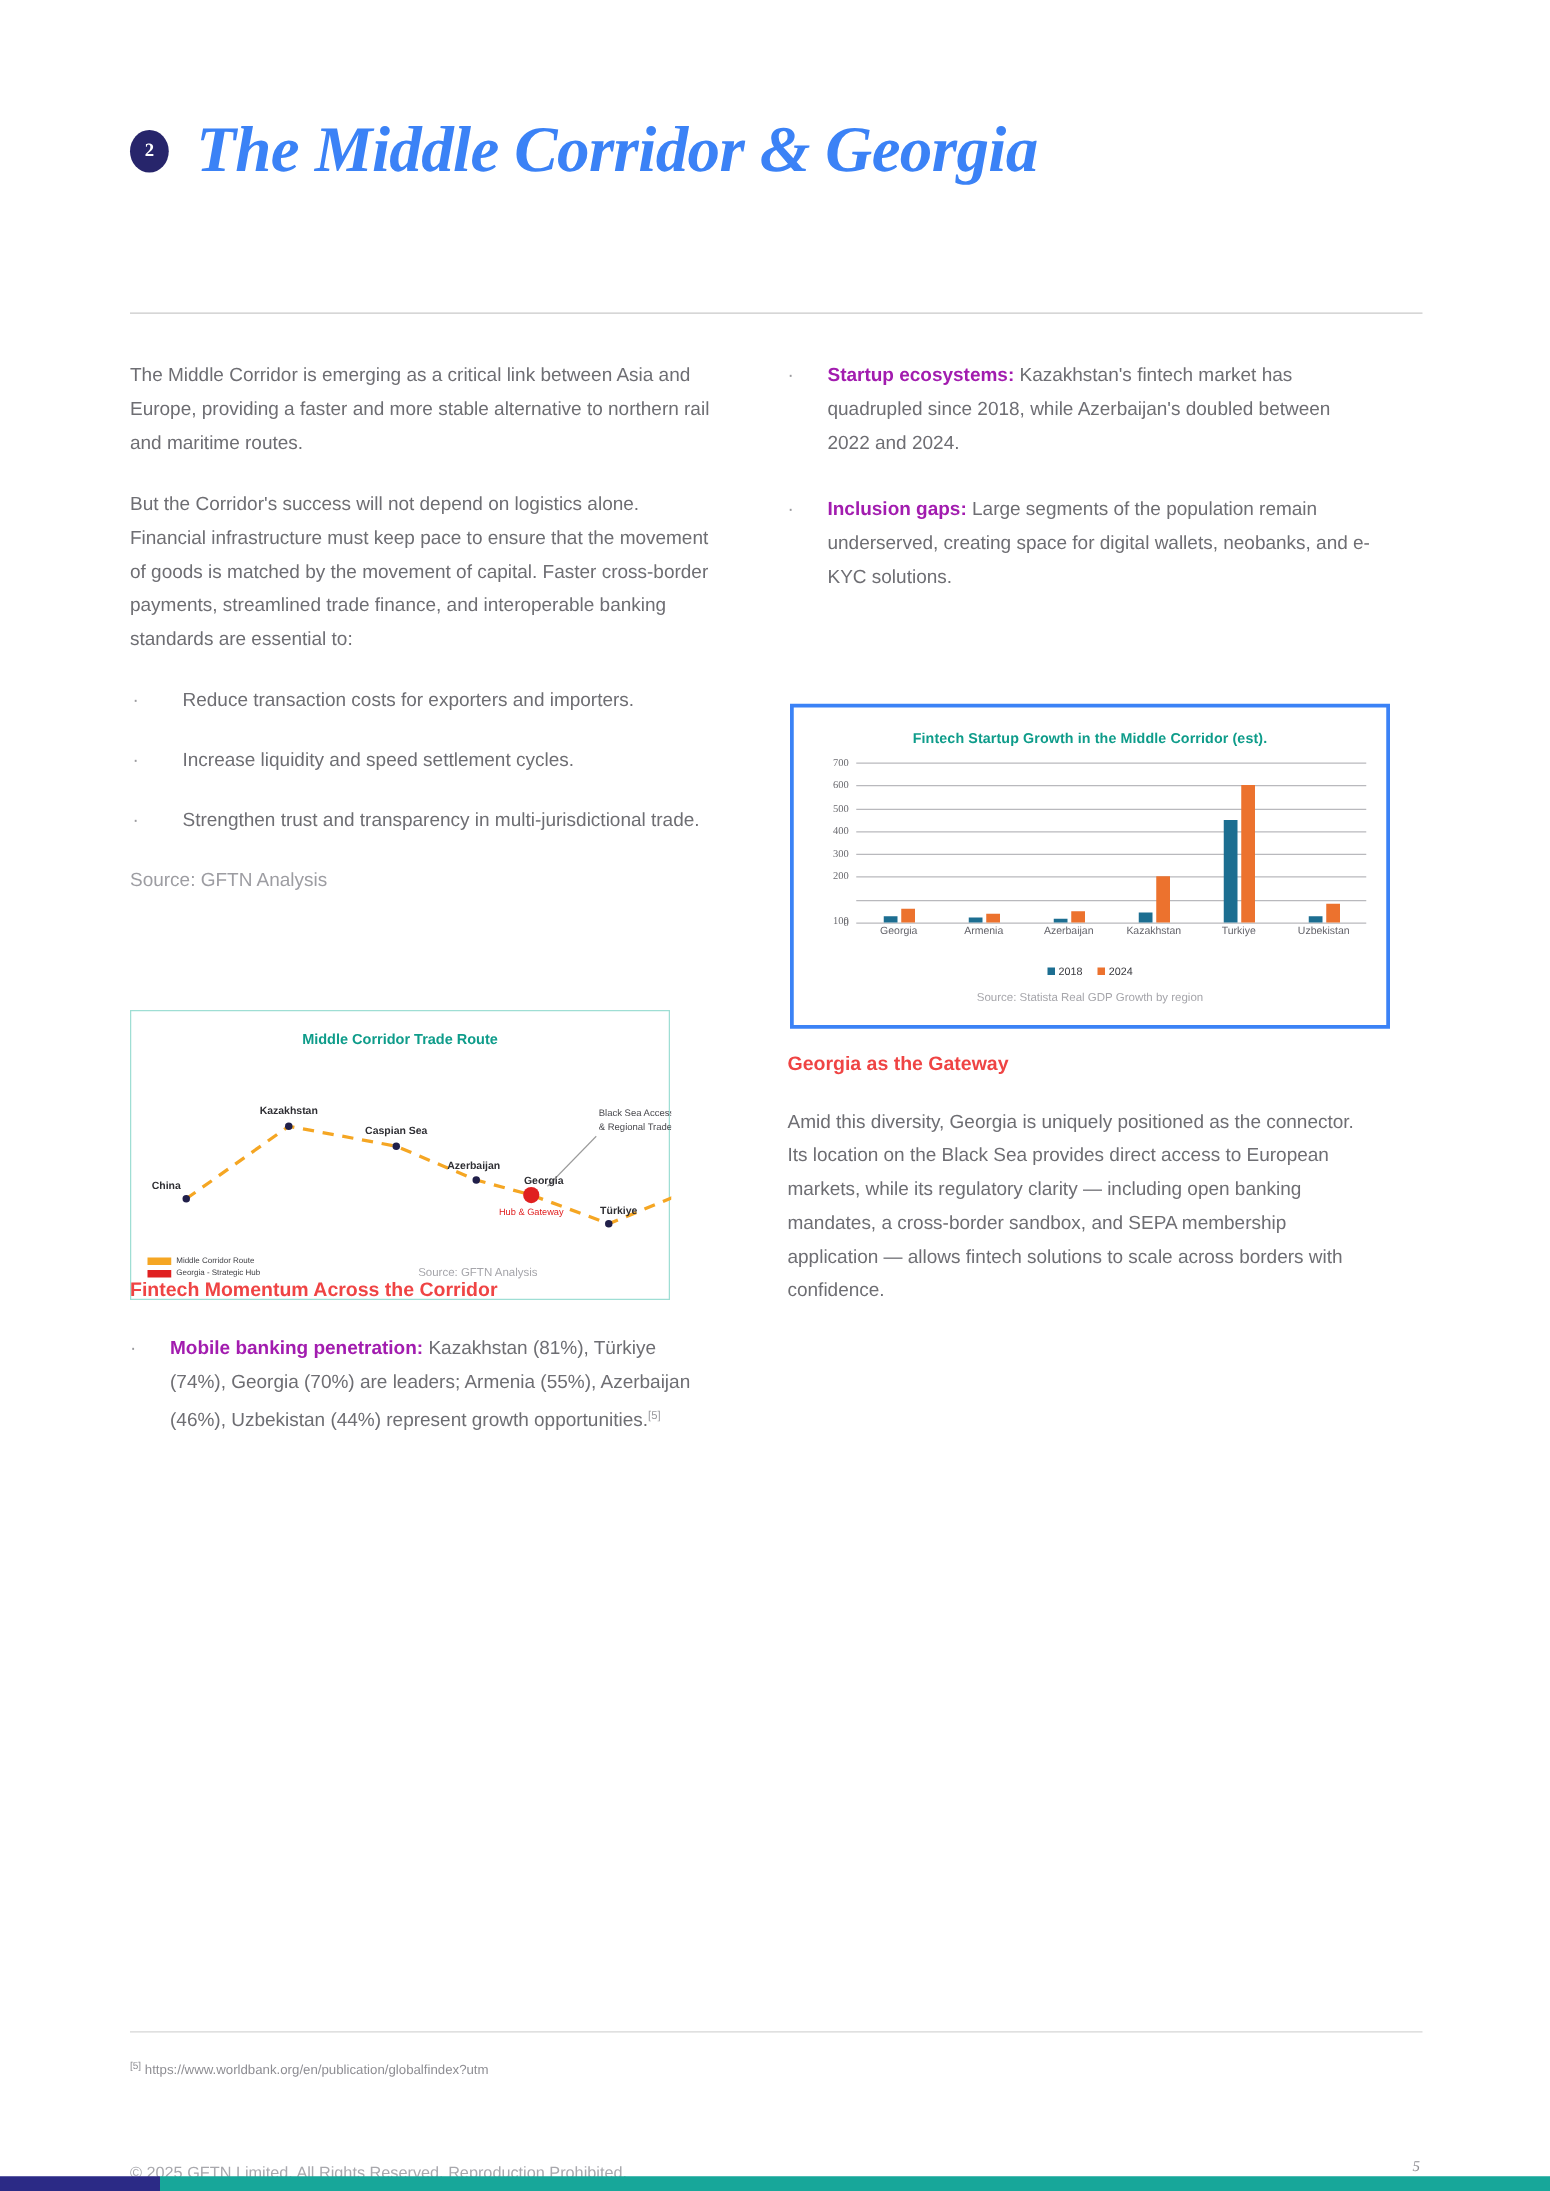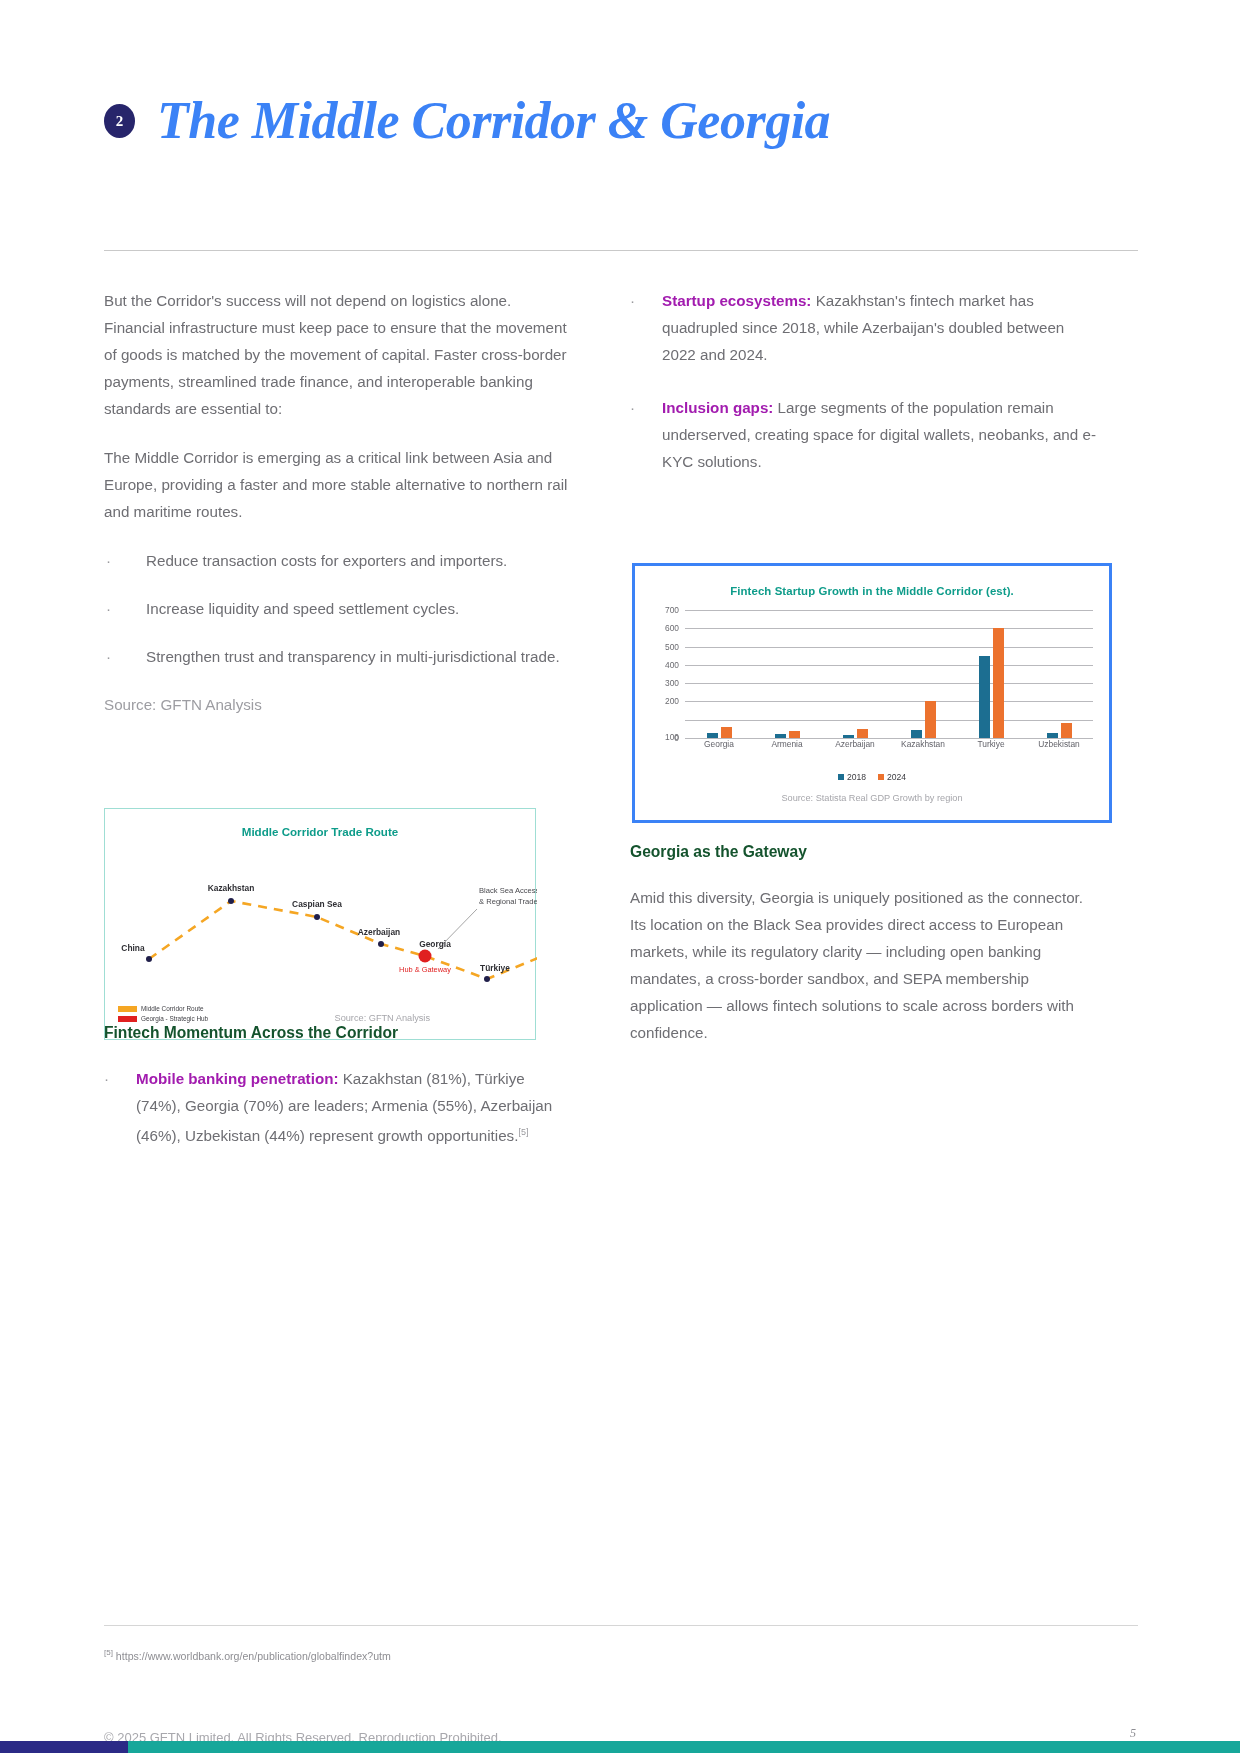--- a/index.html
+++ b/index.html
@@ -52,37 +52,37 @@
   
   .tl-list { margin:0; padding:0; list-style:none; }
   .tl-list li {
     position:relative; padding-left:32px; margin-bottom:26px;
     font-size:15.2px; line-height:27px; color:#6e6e73;
   }
   .tl-list li .bdot { position:absolute; left:0; top:0; color:#9a9a9e; font-size:15.2px; }
   .tl-lead { color:#a21caf; font-weight:700; }
 
   h3.sub {
-    font-size:15.6px; font-weight:700; color:#14532d; margin:0 0 20px 0; line-height:24px;
+    font-size:15.6px; font-weight:700; color:#ef4444; margin:0 0 20px 0; line-height:24px;
   }
 
   
   .chart-card {
     position:absolute; left:632px; top:563px; width:480px; height:260px;
     border:3px solid #3b82f6; background:#fff;
   }
   .chart-title {
     text-align:center; color:#0e9c8a; font-weight:700; font-size:11.4px;
     margin-top:19px; letter-spacing:.1px;
   }
   .plot-wrap { position:relative; margin: 13px 16px 0 14px; height:140px; }
   .y-axis { position:absolute; left:0; top:0; width:34px; height:128px; }
   .y-axis .ytick {
     position:absolute; right:4px; font-size:8.4px; color:#6b6b70; transform:translateY(-50%);
-    font-family:Liberation Sans, sans-serif;
+    font-family:Liberation Serif, serif;
   }
   .grid { position:absolute; left:36px; right:0; top:0; height:128px; }
   .grid .gline { position:absolute; left:0; right:0; height:1px; background:#b9b9bd; }
   .bars {
     position:absolute; left:36px; right:0; top:0; height:128px;
     display:flex; align-items:flex-end; justify-content:space-around;
   }
   .grp { display:flex; align-items:flex-end; gap:3px; height:100%; }
   .bar { width:11px; }
   .bar.b2018 { background:#1c6e91; }
@@ -142,22 +142,22 @@
 <div class="page">
 
   <div class="header">
     <div class="num-badge">2</div>
     <div class="page-title">The Middle Corridor &amp; Georgia</div>
   </div>
 
   <div class="hrule"></div>
 
   <div class="col-left">
+    <p class="body">The Middle Corridor is emerging as a critical link between Asia and Europe, providing a faster and more stable alternative to northern rail and maritime routes.</p>
     <p class="body">But the Corridor's success will not depend on logistics alone. Financial infrastructure must keep pace to ensure that the movement of goods is matched by the movement of capital. Faster cross-border payments, streamlined trade finance, and interoperable banking standards are essential to:</p>
-    <p class="body">The Middle Corridor is emerging as a critical link between Asia and Europe, providing a faster and more stable alternative to northern rail and maritime routes.</p>
     <ul class="dash-list">
       <li><span class="dot">·</span><span>Reduce transaction costs for exporters and importers.</span></li>
       <li><span class="dot">·</span><span>Increase liquidity and speed settlement cycles.</span></li>
       <li><span class="dot">·</span><span>Strengthen trust and transparency in multi-jurisdictional trade.</span></li>
     </ul>
     <p class="src-note">Source: GFTN Analysis</p>
   </div>
 
   <div class="col-right">
     <ul class="tl-list">

